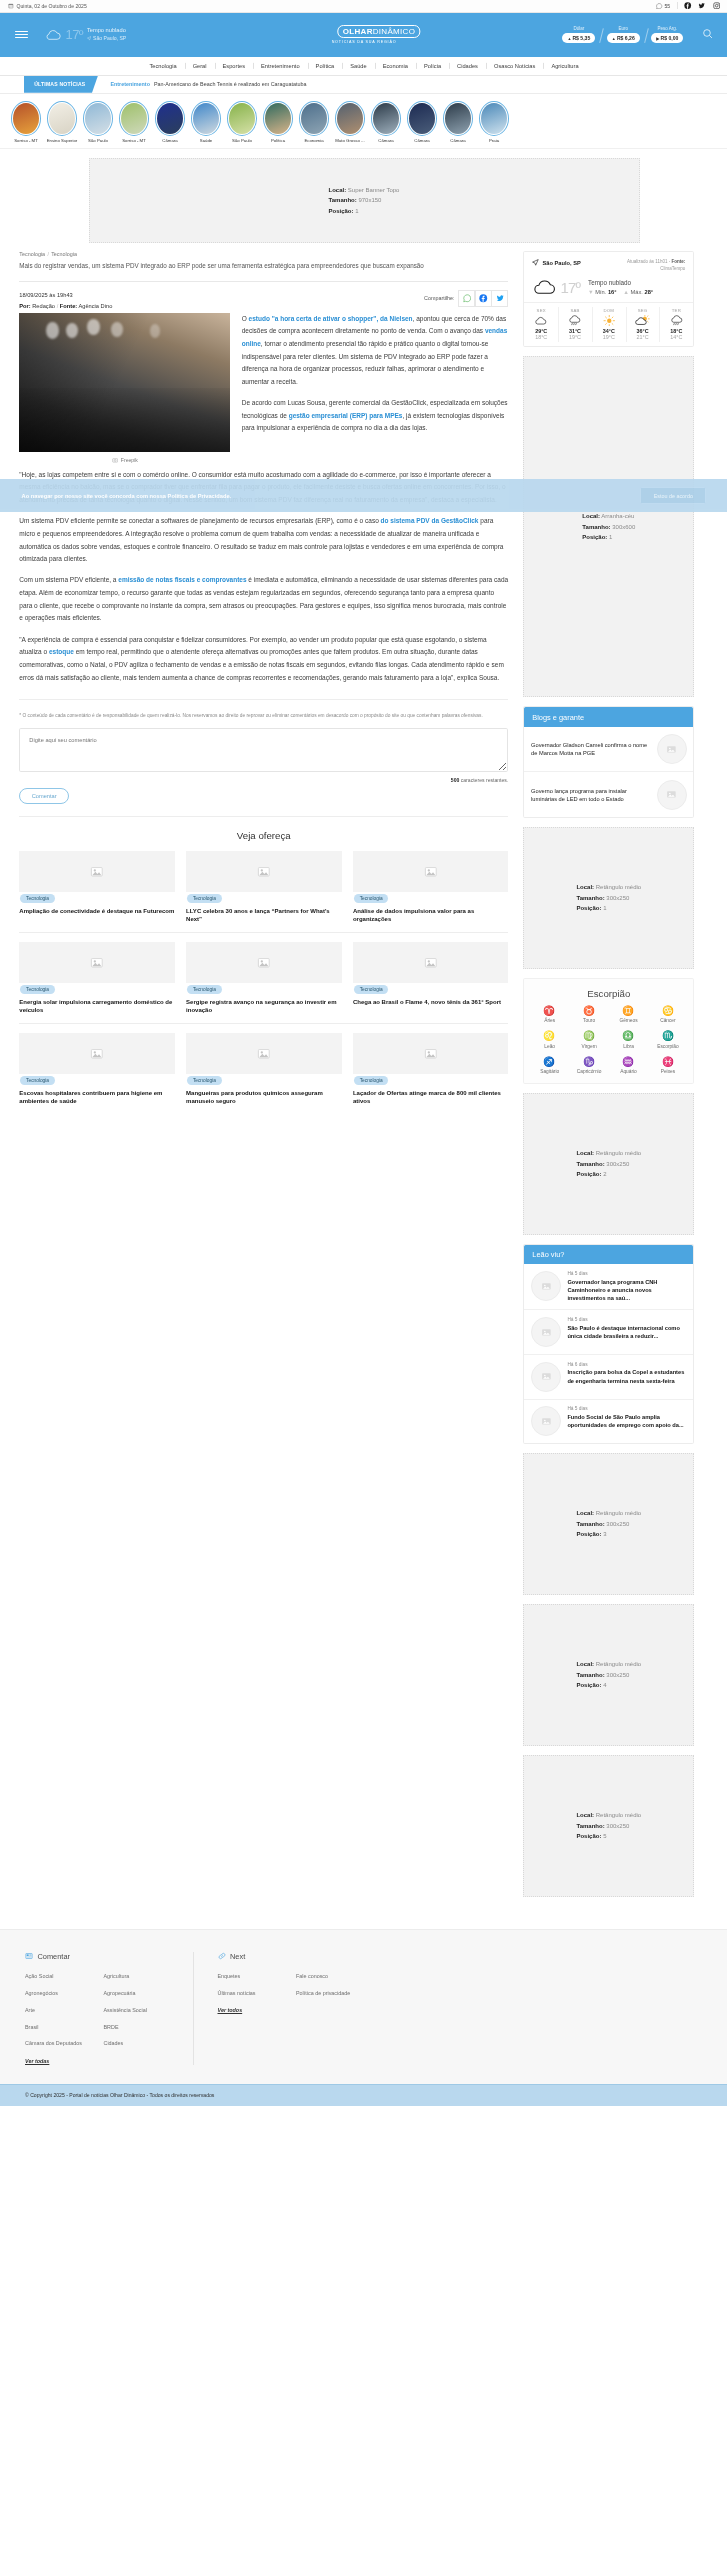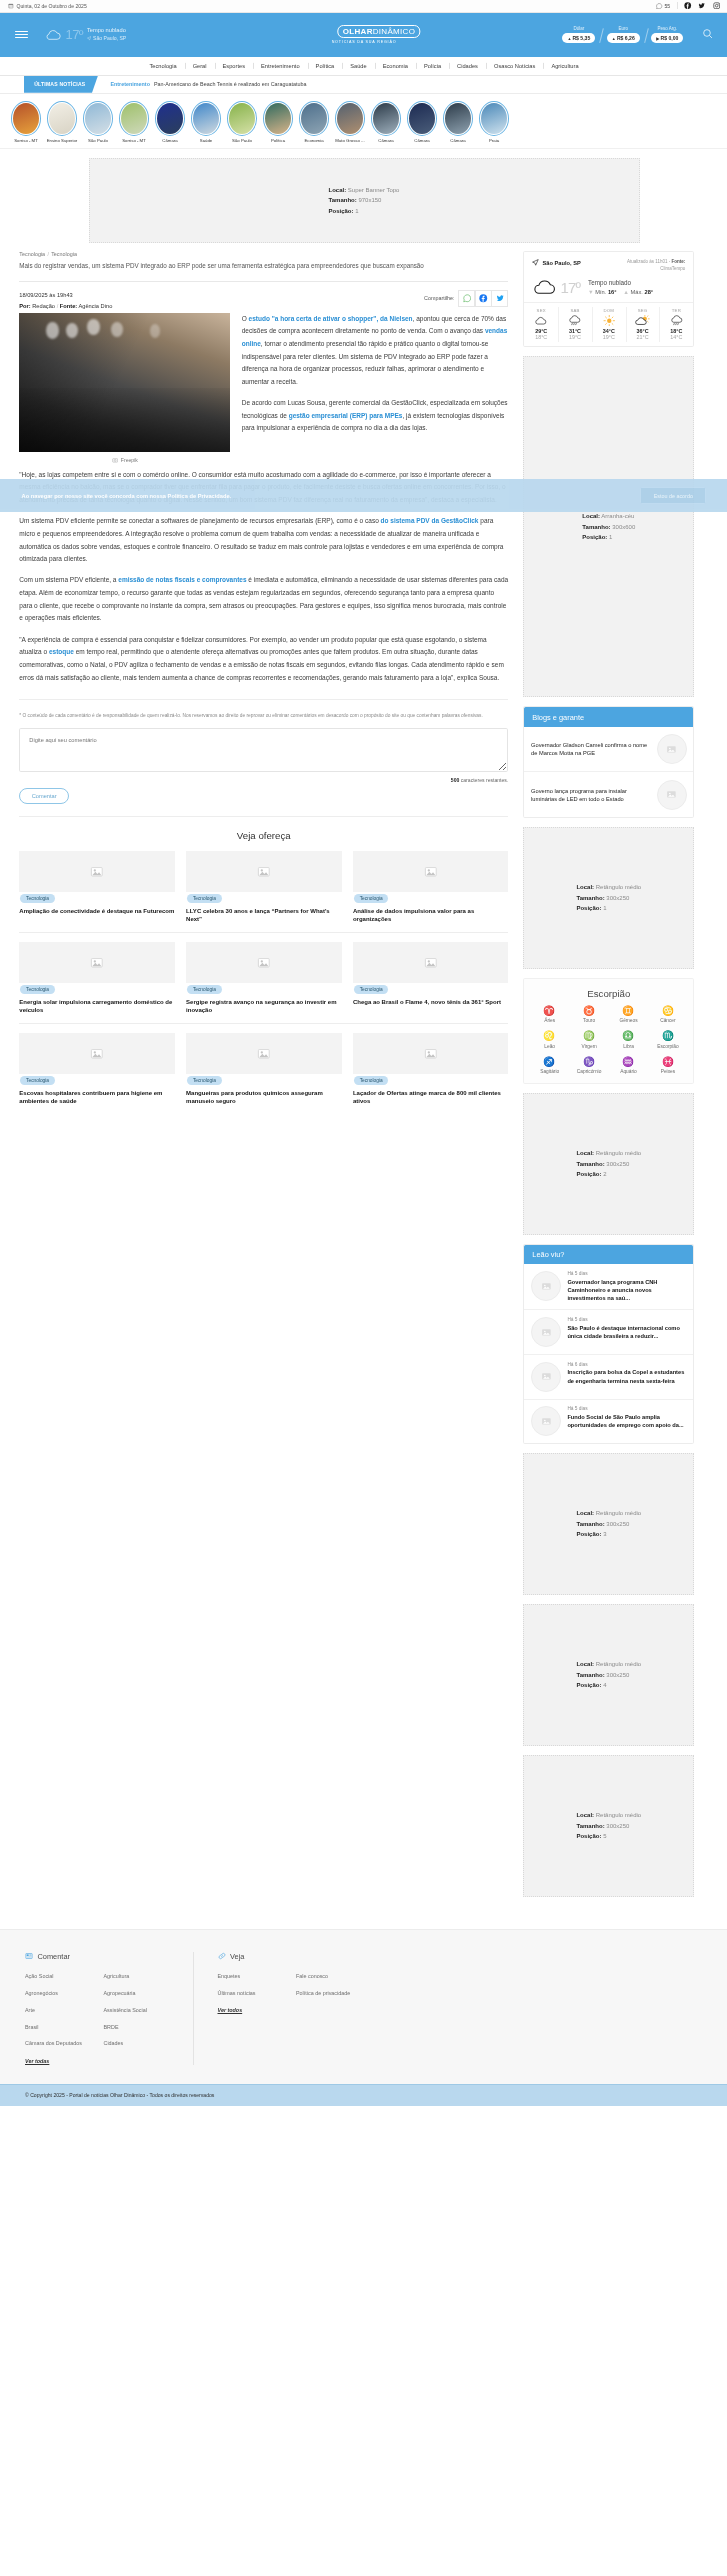--- a/index.html
+++ b/index.html
@@ -1028,21 +1028,21 @@
         </div>
       <a href="#" class="fmore">Ver todas</a>
     </div>
 
     <div class="fcol links">
       <div class="fcol-head">
         <svg width="8" height="8" viewBox="0 0 24 24">
           <path d="M10 14a4.5 4.5 0 006.8.5l2.7-2.7a4.5 4.5 0 00-6.4-6.4l-1.5 1.5" fill="none" stroke="#4ca5e0" stroke-width="1.9" stroke-linecap="round"></path>
           <path d="M14 10a4.5 4.5 0 00-6.8-.5L4.5 12.2a4.5 4.5 0 006.4 6.4l1.5-1.5" fill="none" stroke="#4ca5e0" stroke-width="1.9" stroke-linecap="round"></path>
         </svg>
-        <span>Veja</span>
+        <span>Next</span>
       </div>
       <div class="flist" id="f-links">
           <a href="#">Enquetes</a>
           <a href="#">Fale conosco</a>
           <a href="#">Últimas notícias</a>
           <a href="#">Política de privacidade</a>
         </div>
       <a href="#" class="fmore">Ver todos</a>
     </div>
   </div>

